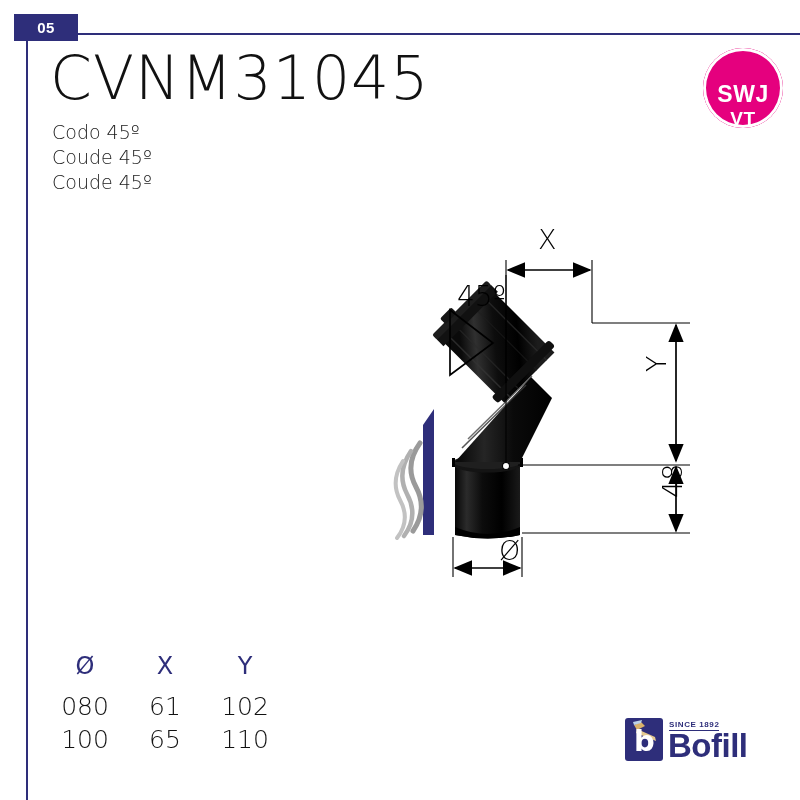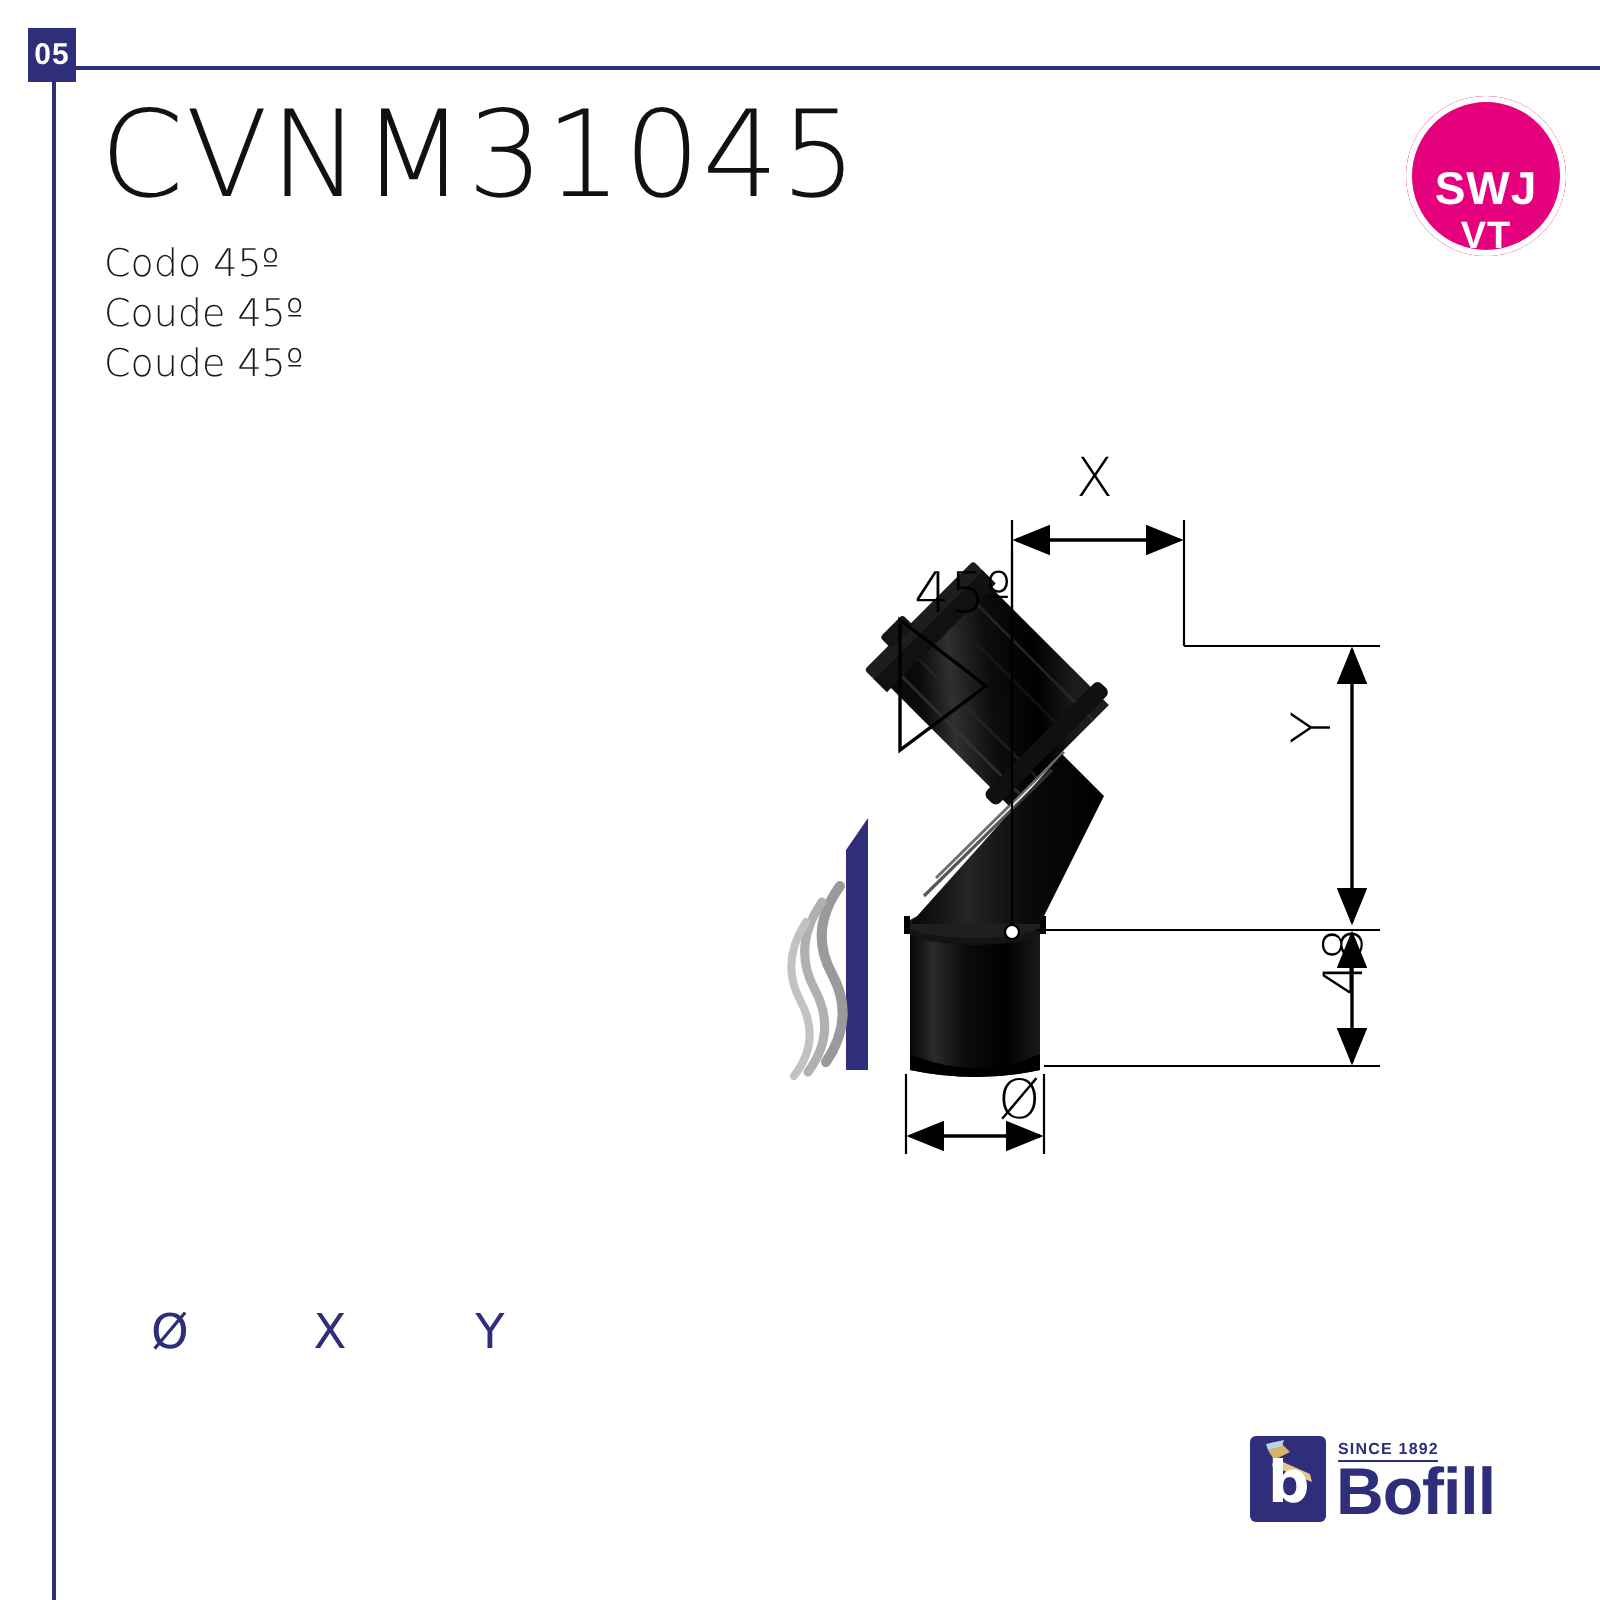--- a/index.html
+++ b/index.html
@@ -17,21 +17,21 @@
     position:absolute;left:14px;top:33px;width:786px;height:2px;
     background:#2e2e7a;
   }
   .frame-left{
     position:absolute;left:26px;top:33px;width:2px;height:767px;
     background:#2e2e7a;
   }
 
   
   .num-badge{
-    position:absolute;left:14px;top:14px;width:24px;height:27px;
+    position:absolute;left:14px;top:14px;width:64px;height:27px;
     background:#2e2e7a;color:#ffffff;
     display:flex;align-items:center;justify-content:center;
     font-size:15px;font-weight:bold;letter-spacing:.5px;
     font-family:"Liberation Sans", sans-serif;
   }
 
   
   .title{
     position:absolute;left:50px;top:48px;
     font-size:60px;font-weight:300;color:#111111;
@@ -245,20 +245,30 @@
   <div class="table">
     <table>
       <thead>
         <tr>
           <th>Ø</th>
           <th>X</th>
           <th>Y</th>
         </tr>
       </thead>
       <tbody>
+        <tr>
+          <td>080</td>
+          <td>61</td>
+          <td>102</td>
+        </tr>
+        <tr>
+          <td>100</td>
+          <td>65</td>
+          <td>110</td>
+        </tr>
       </tbody>
     </table>
   </div>
 
   <div class="bofill">
     <div class="bofill-mark">
       <svg width="38" height="43" style="position:absolute;left:0;top:0;">
         <g>
           <path d="M9,7 L16,4 L20,8 L12,12 Z" fill="#d9b26a"></path>
           <path d="M12,11 L30,19 L31,23 L11,15 Z" fill="#e3c890"></path>

